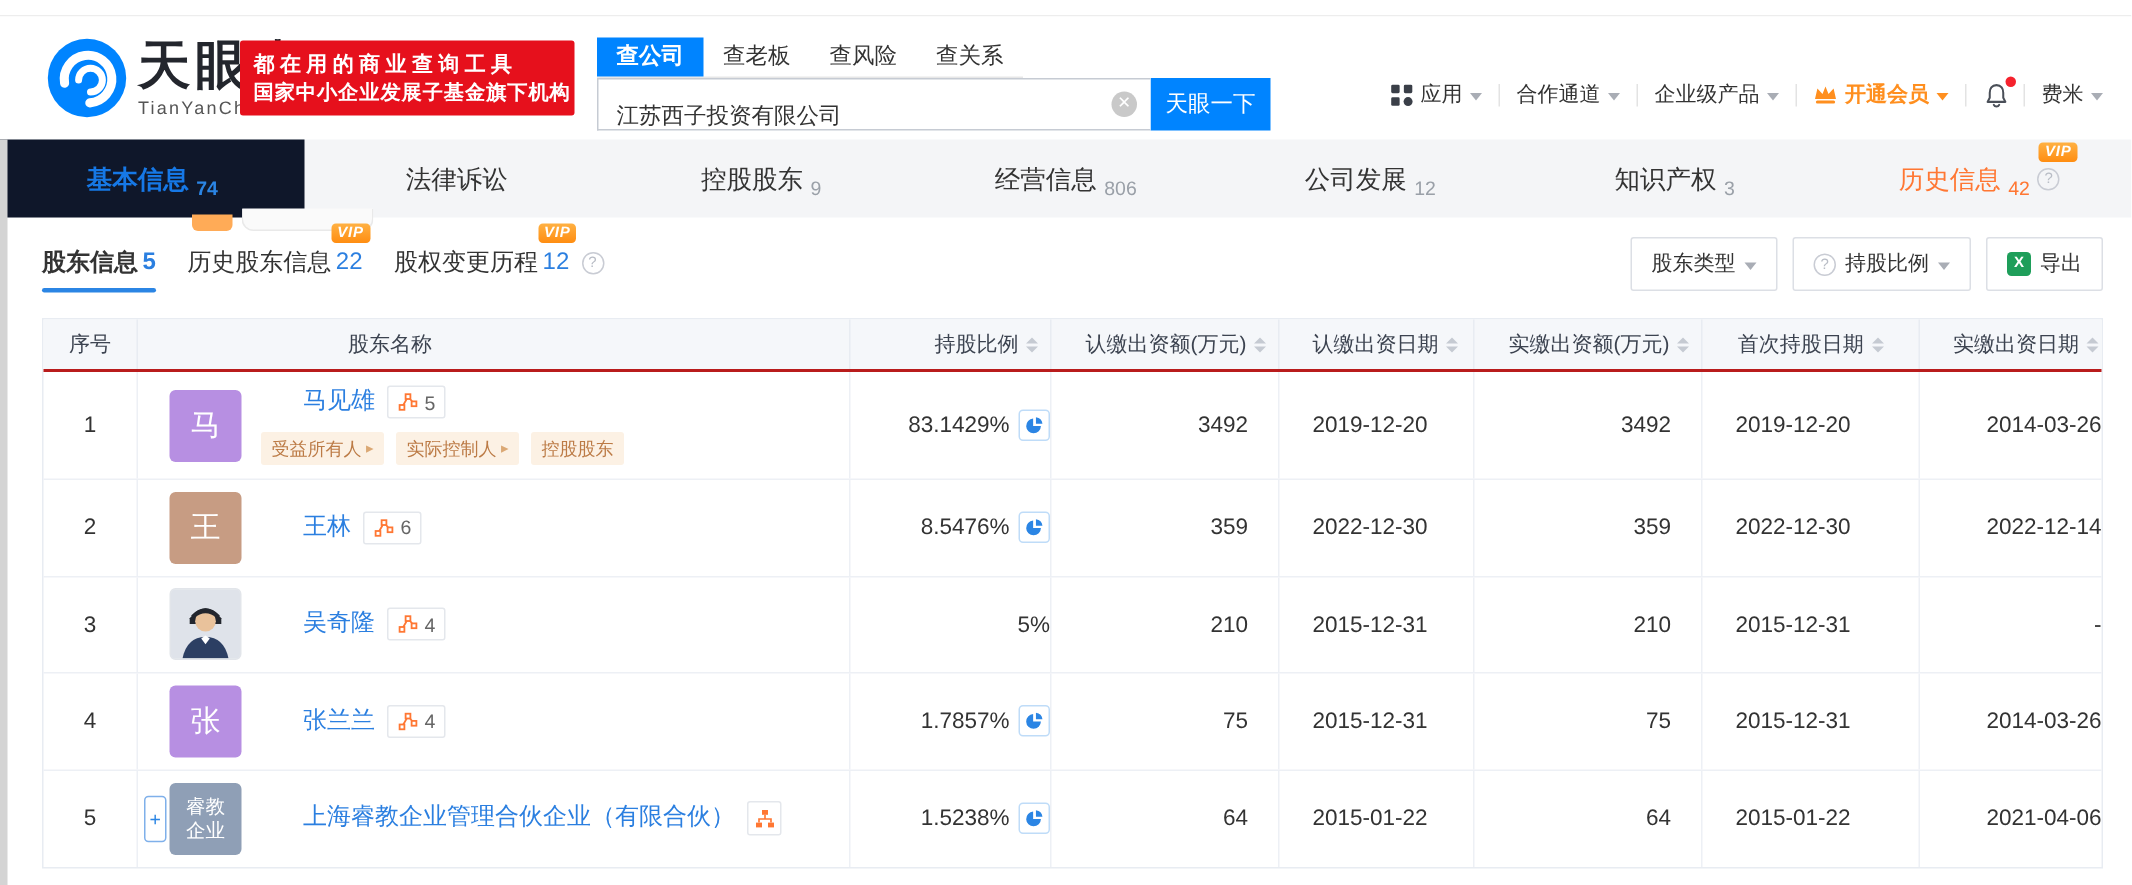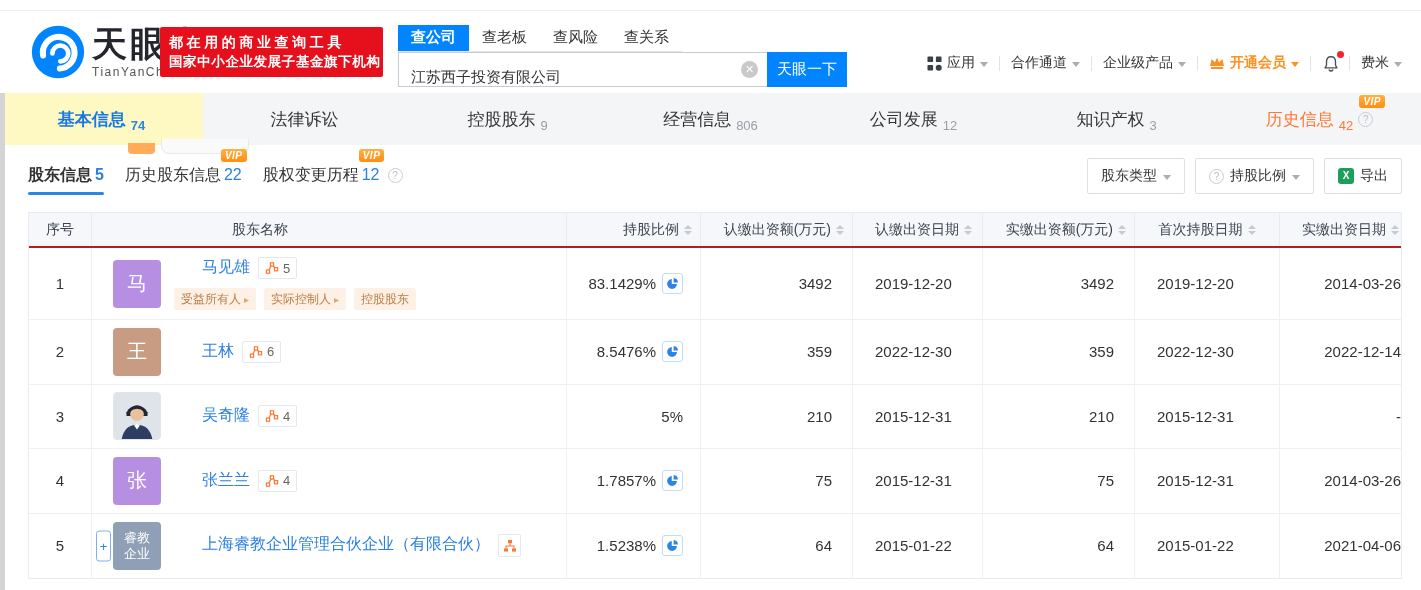--- a/index.html
+++ b/index.html
@@ -44,21 +44,21 @@
   .vip-entry { color:#ff8f1f; font-weight:bold; }
   .vip-entry .caret { border-top-color:#ff8f1f; }
   .bell-wrap { position:relative; padding:0 9px 0 11px; cursor:pointer; display:flex; align-items:center; }
   .red-dot { position:absolute; top:-3px; right:5px; width:7px; height:7px; border-radius:50%; background:#f5222d; }
 
   
   .tabbar { position:absolute; top:93px; left:0; width:100%; height:52px; background:#f4f5f7; display:flex; }
   .mtab { flex:1; display:flex; align-items:center; justify-content:center; gap:5px; font-size:17px;
     color:#333; cursor:pointer; position:relative; }
   .mtab .cnt { font-size:13px; color:#9aa0a8; margin-top:12px; }
-  .mtab.active { background:#fef9c3; color:#1678e6; font-weight:bold; }
+  .mtab.active { background:#0f172a; color:#1678e6; font-weight:bold; }
   .mtab.active .cnt { color:#2b85e4; }
   .mtab.orange, .mtab.orange .cnt { color:#ff7733; }
   .mtab .vip-badge { position:absolute; top:2px; right:36px; }
 
   .vip-badge { display:inline-block; background:linear-gradient(180deg,#ffb143,#ff8d11); color:#fff;
     font-size:10px; font-style:italic; font-weight:bold; line-height:13px; padding:0 4px; border-radius:3px; letter-spacing:0.5px; }
   .help-ic { width:15px; height:15px; border-radius:50%; border:1px solid #c9ccd4; color:#b9bdc6;
     font-size:10px; line-height:13px; text-align:center; display:inline-block; cursor:pointer; flex:none; }
 
   
@@ -101,21 +101,21 @@
   .sorter i { display:block; width:0; height:0; border-left:4px solid transparent; border-right:4px solid transparent; }
   .sorter .up { border-bottom:4px solid #c5cad2; }
   .sorter .dn { border-top:4px solid #c5cad2; }
 
   .tbody .tr { border-bottom:1px solid #edf0f5; }
   .tbody .tr:last-child { border-bottom:none; }
   .td { display:flex; align-items:center; font-size:15px; color:#333; border-right:1px solid #edf0f5; }
   .td:last-child { border-right:none; }
   .td.c0 { justify-content:center; }
   .td.c1 { padding-left:21px; position:relative; }
-  .td.c2 { justify-content:flex-end; padding-right:17px; gap:6px; }
+  .td.c2 { justify-content:flex-end; padding-right:0; gap:6px; }
   .td.c3, .td.c5 { justify-content:flex-end; padding-right:20px; }
   .td.c4, .td.c6 { padding-left:22px; }
   .td.c7 { justify-content:flex-end; }
 
   .expander { position:absolute; left:4px; top:50%; transform:translateY(-50%); width:15px; height:31px;
     border:1px solid #7fb0ea; border-radius:3px; background:#fff; color:#2b85e4; font-size:13px;
     display:none; align-items:center; justify-content:center; cursor:pointer; }
   .tr.has-exp .expander { display:flex; }
 
   .avatar { width:48px; height:48px; border-radius:4px; flex:none; margin-right:13px; color:#fff;

